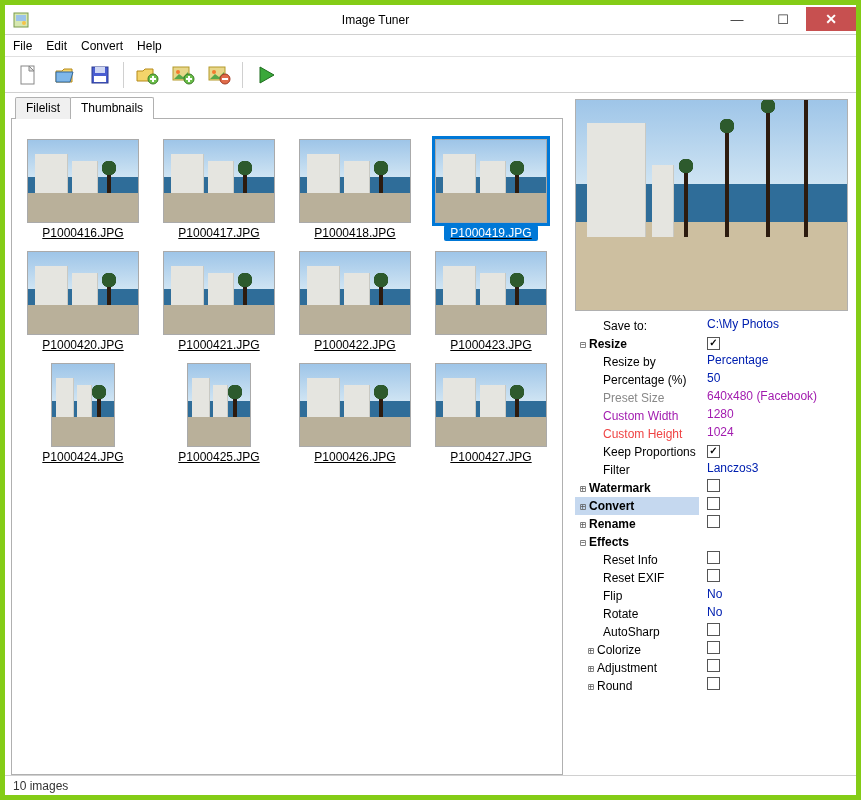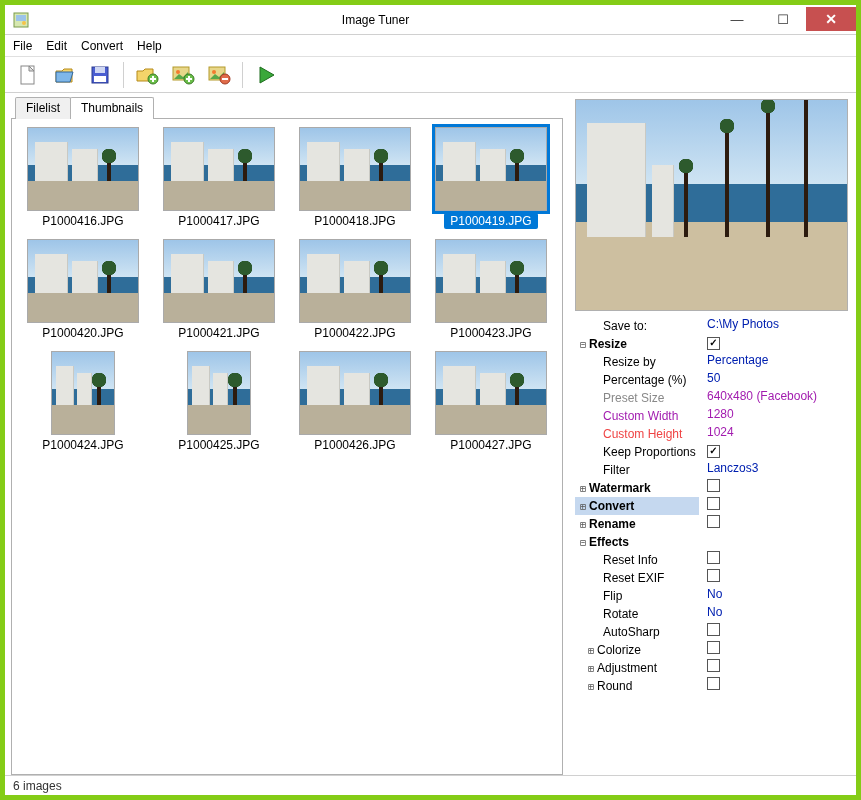--- a/index.html
+++ b/index.html
@@ -16,21 +16,21 @@
   .menuitem { cursor:default; }
   .toolbar { height:36px; display:flex; align-items:center; padding:2px 6px; gap:2px; border-bottom:1px solid #d0d0d0; }
   .toolbtn { width:34px; height:32px; display:flex; align-items:center; justify-content:center; border-radius:2px; }
   .toolsep { width:1px; height:26px; background:#d0d0d0; margin:0 4px; }
   .content { flex:1; display:flex; overflow:hidden; }
   .left { flex:1; display:flex; flex-direction:column; padding:4px 6px 0 6px; min-width:0; }
   .tabs { display:flex; gap:0; margin-left:4px; position:relative; z-index:2; }
   .tab { padding:3px 10px 4px 10px; border:1px solid #b0b0b0; border-bottom:none; background:#f0f0f0; font-size:12px; border-radius:2px 2px 0 0; margin-right:-1px; position:relative; }
   .tab.active { background:#fff; z-index:3; }
   .tab.active::after { content:""; position:absolute; left:0; right:0; bottom:-1px; height:1px; background:#fff; }
-  .left-panel { flex:1; border:1px solid #b0b0b0; margin-top:-1px; padding:8px 6px; overflow:auto; position:relative; z-index:1; }
+  .left-panel { flex:1; border:1px solid #b0b0b0; margin-top:-1px; padding:20px 6px; overflow:auto; position:relative; z-index:1;text-decoration:underline; }
   .thumbgrid { display:grid; grid-template-columns: repeat(4, 1fr); gap:10px 6px; }
   .thumbitem { display:flex; flex-direction:column; align-items:center; gap:2px; }
   .thumbimg { width:112px; height:84px; border:1px solid #aaa; background:#789; position:relative; overflow:hidden; }
   .thumbitem.selected .thumbimg { outline:3px solid #0078d7; }
   .thumbitem .cap { font-size:12px; padding:1px 6px; border-radius:2px; }
   .thumbitem.selected .cap { background:#0078d7; color:#fff; }
   .thumbimg.portrait { width:64px; height:84px; }
   .sky { position:absolute; left:0; right:0; top:0; height:45%; background:linear-gradient(#9ec5e8,#cfe4f3); }
   .sea { position:absolute; left:0; right:0; top:45%; height:20%; background:#2f6d99; }
   .land { position:absolute; left:0; right:0; bottom:0; height:35%; background:#b9b09a; }
@@ -451,16 +451,16 @@
               <span class="pkey">Round</span>
             </div>
           <div class="pval"><span class="checkbox"></span></div>
         </div>
 
       </div>
     </div>
   </div>
 
   <div class="statusbar">
-    <span>6 images</span>
+    <span>10 images</span>
   </div>
 
 </div>
 
 </body></html>

